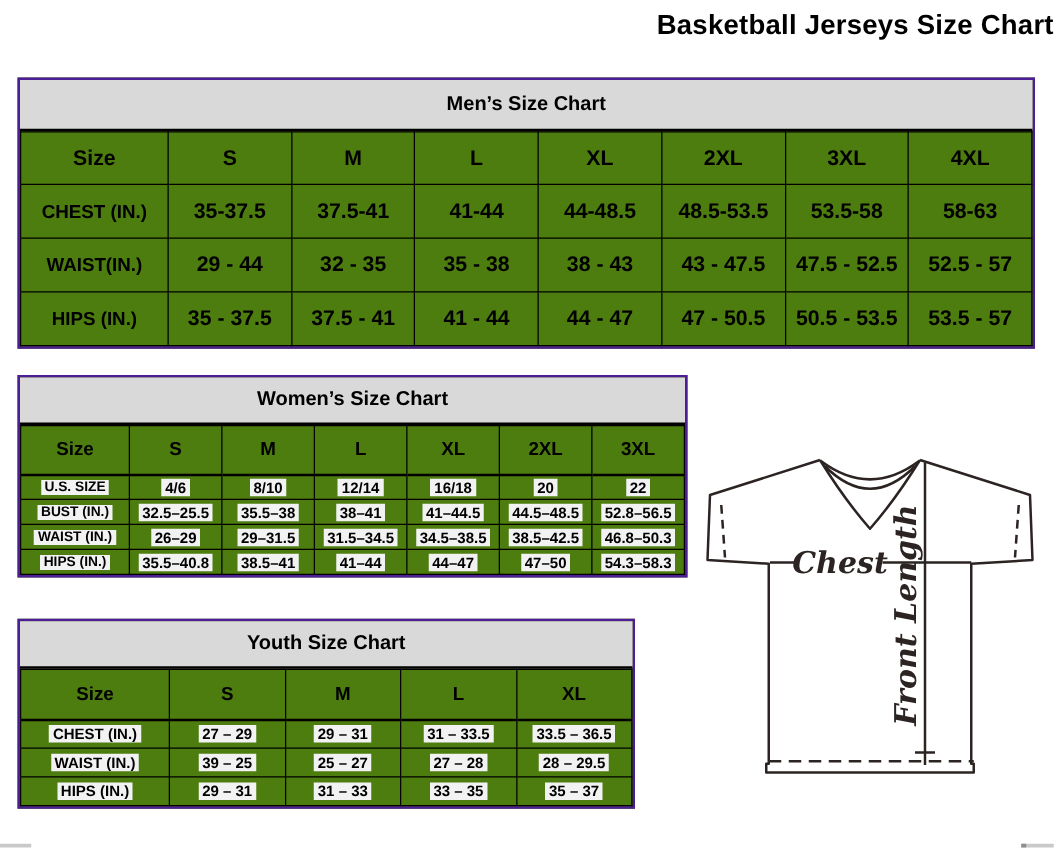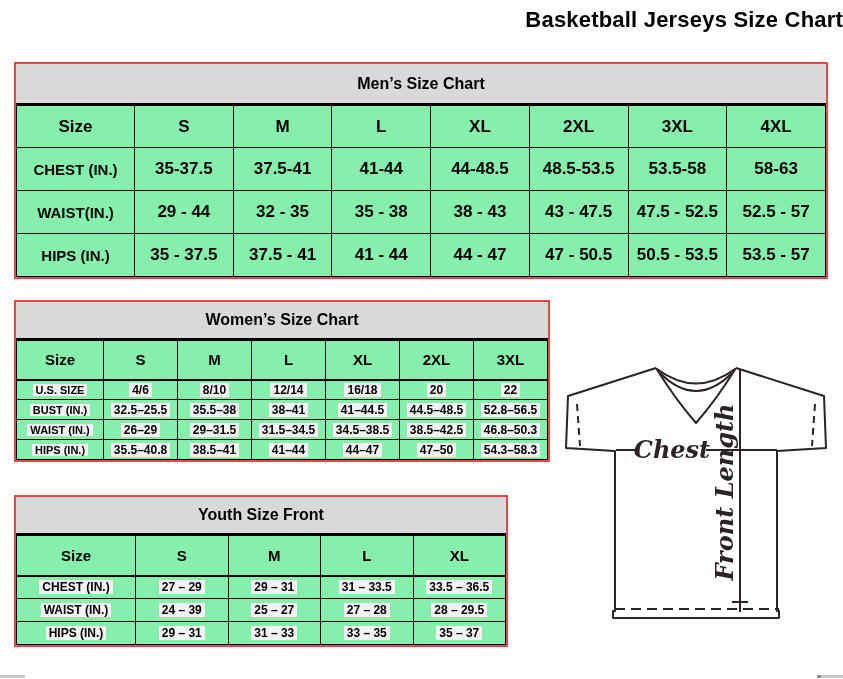--- a/index.html
+++ b/index.html
@@ -2,21 +2,21 @@
 <html><head>
 <meta charset="utf-8">
 <style>
   html,body{margin:0;padding:0}
   body{width:843px;height:679px;background:#fff;position:relative;
        font-family:"Liberation Sans",sans-serif;color:#000;overflow:hidden}
 
   .page-title{position:absolute;top:7px;left:0;width:100%;text-align:right;
               font-size:22px;font-weight:bold;letter-spacing:.2px}
 
-  .chart-box{position:absolute;border:2px solid #ef4444;box-sizing:border-box;background:#86efac}
+  .chart-box{position:absolute;border:2px solid #4c1d95;box-sizing:border-box;background:#4d7c0f}
   .chart-title{background:#d9d9d9;border-bottom:2px solid #000;text-align:center;font-weight:bold}
 
   table{width:100%;border-collapse:collapse;table-layout:fixed}
   th,td{border:1px solid #000;text-align:center;vertical-align:middle;
         font-weight:bold;padding:0;overflow:hidden;white-space:nowrap}
 
   
   .men{left:14px;top:62px;width:814px}
   .men .chart-title{height:39px;line-height:39px;font-size:16px}
   .men thead tr{height:42px}
@@ -167,21 +167,21 @@
           <td><span>41–44</span></td>
           <td><span>44–47</span></td>
           <td><span>47–50</span></td>
           <td><span>54.3–58.3</span></td>
         </tr>
       </tbody>
   </table>
 </div>
 
 <div class="chart-box youth shade">
-  <div class="chart-title">Youth Size Front</div>
+  <div class="chart-title">Youth Size Chart</div>
   <table>
     <colgroup>
         <col class="lab">
         <col span="4">
       </colgroup>
     <thead>
         <tr>
           <th>Size</th>
           <th>S</th>
           <th>M</th>
@@ -192,21 +192,21 @@
     <tbody>
         <tr>
           <th><span>CHEST (IN.)</span></th>
           <td><span>27 – 29</span></td>
           <td><span>29 – 31</span></td>
           <td><span>31 – 33.5</span></td>
           <td><span>33.5 – 36.5</span></td>
         </tr>
         <tr>
           <th><span>WAIST (IN.)</span></th>
-          <td><span>24 – 39</span></td>
+          <td><span>39 – 25</span></td>
           <td><span>25 – 27</span></td>
           <td><span>27 – 28</span></td>
           <td><span>28 – 29.5</span></td>
         </tr>
         <tr>
           <th><span>HIPS (IN.)</span></th>
           <td><span>29 – 31</span></td>
           <td><span>31 – 33</span></td>
           <td><span>33 – 35</span></td>
           <td><span>35 – 37</span></td>

